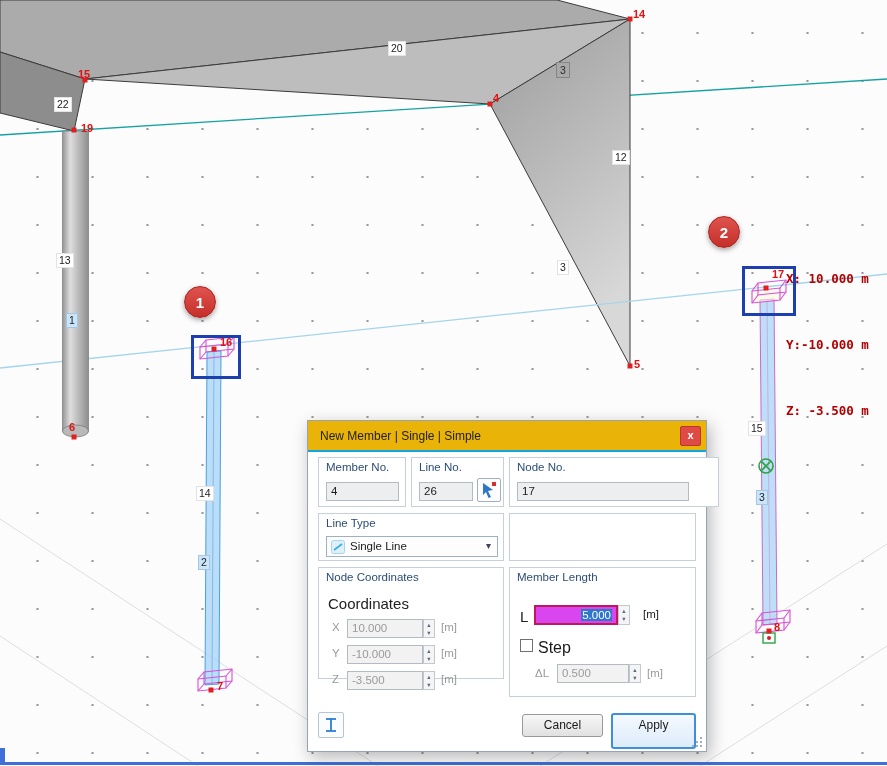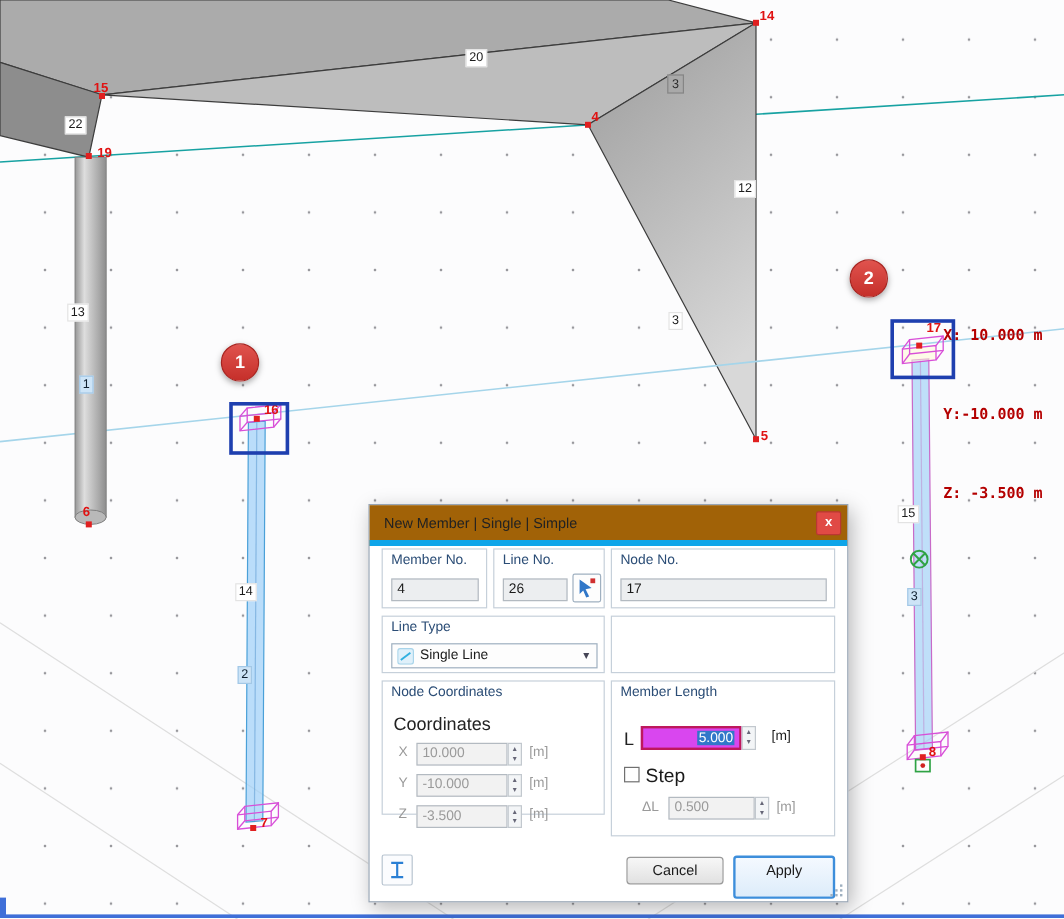--- a/index.html
+++ b/index.html
@@ -23,21 +23,21 @@
     box-shadow:0 2px 5px rgba(0,0,0,.35);z-index:4;}
   .selrect{position:absolute;border:3px solid #1e3faf;z-index:4;}
   .coords{position:absolute;left:786px;top:224px;color:#b40000;z-index:3;
     font-family:"DejaVu Sans Mono",monospace;font-size:12.5px;font-weight:700;line-height:22px;white-space:pre;}
   .bottomline{position:absolute;left:0;bottom:1px;width:887px;height:3px;background:#3f6fd8;z-index:2;}
   .bottomcorner{position:absolute;left:0;bottom:1px;width:5px;height:17px;background:#3f6fd8;z-index:2;}
 
   
   .dialog{position:absolute;left:307px;top:420px;width:398px;height:330px;background:#fff;
     border:1px solid #97a4b3;box-shadow:3px 5px 16px rgba(0,0,0,.28);z-index:10;font-size:12px;color:#1a1a1a;}
-  .titlebar{position:absolute;left:0;top:0;right:0;height:29px;background:#a16207;border-bottom:5px solid #0ea5e9;}
+  .titlebar{position:absolute;left:0;top:0;right:0;height:29px;background:#eab308;border-bottom:2px solid #0ea5e9;}
   .title{position:absolute;left:12px;top:8px;font-size:12px;color:#222;white-space:nowrap;}
   .closebtn{position:absolute;right:5px;top:5px;width:19px;height:18px;background:#e04a45;border:1px solid #b93732;
     border-radius:2px;color:#fff;font-size:11px;font-weight:700;text-align:center;line-height:16px;cursor:pointer;}
   .group{position:absolute;border:1px solid #c6d0da;background:#fff;box-sizing:border-box;}
   .glabel{position:absolute;left:7px;top:3px;color:#2b4d76;font-size:11.5px;white-space:nowrap;}
   .inp{position:absolute;height:19px;background:#eceef0;border:1px solid #b3bac1;font-size:11.5px;color:#1a1a1a;
     line-height:17px;padding:0 4px;box-sizing:border-box;white-space:nowrap;overflow:hidden;}
   .inp.gray{background:#f2f2f2;color:#9a9a9a;text-align:left;}
   .inp.focus{background:#d946ef;border:2px solid #be185d;text-align:right;}
   .inp.focus .sel{background:#3177c9;color:#fff;padding:0 1px;}
@@ -222,21 +222,21 @@
     <div class="group" style="left:103px;top:36px;width:93px;height:50px">
       <span class="glabel">Line No.</span>
       <div class="inp" style="left:7px;top:24px;width:54px">26</div>
       <div class="pickbtn" style="left:65px;top:20px;width:24px;height:24px">
         <svg width="22" height="22" viewBox="0 0 22 22">
           <polygon points="5,4 15,11 10,12 13,18 10.5,19 8,13 5,16" fill="#3077c8"></polygon>
           <rect x="14" y="3" width="4" height="4" fill="#d03030"></rect>
         </svg>
       </div>
     </div>
-    <div class="group" style="left:201px;top:36px;width:187px;height:50px">
+    <div class="group" style="left:201px;top:36px;width:210px;height:50px">
       <span class="glabel">Node No.</span>
       <div class="inp" style="left:7px;top:24px;width:172px">17</div>
     </div>
 
     <div class="group" style="left:10px;top:92px;width:186px;height:48px">
       <span class="glabel">Line Type</span>
       <div class="dd" style="left:7px;top:22px;width:172px">
         <span class="ddicon">
           <svg width="14" height="14" viewBox="0 0 14 14">
             <rect x="0.5" y="0.5" width="13" height="13" rx="2" fill="#dff0fa" stroke="#a8d4ea"></rect>

